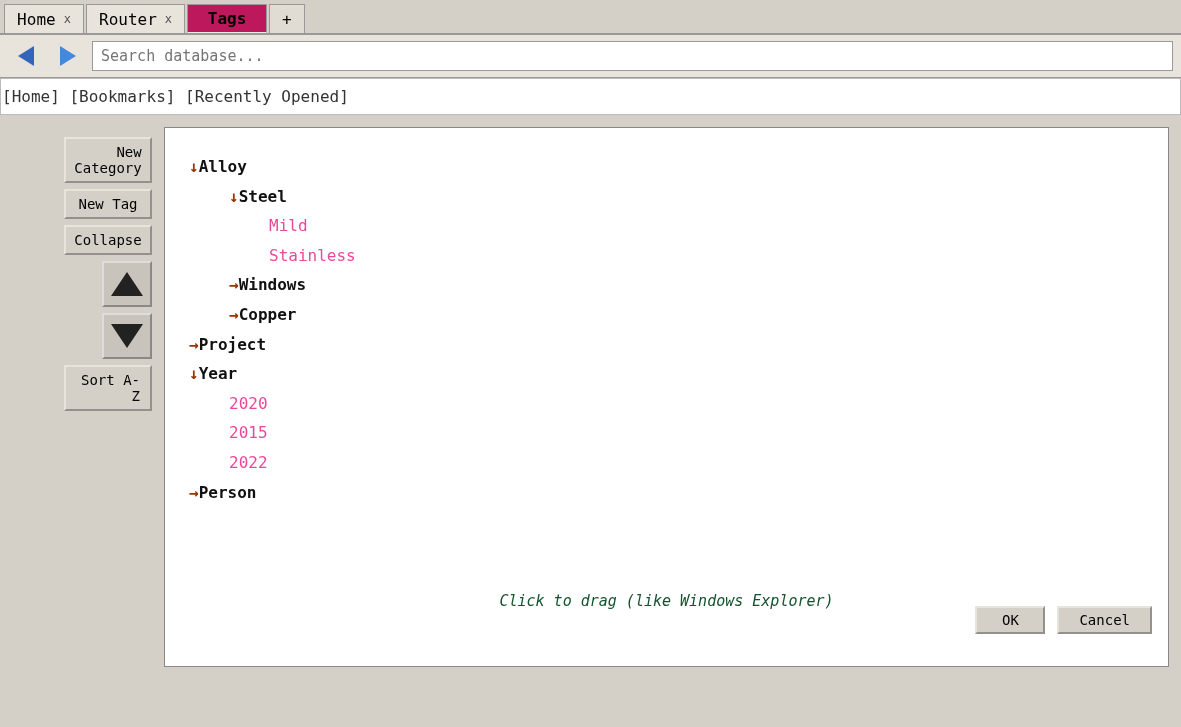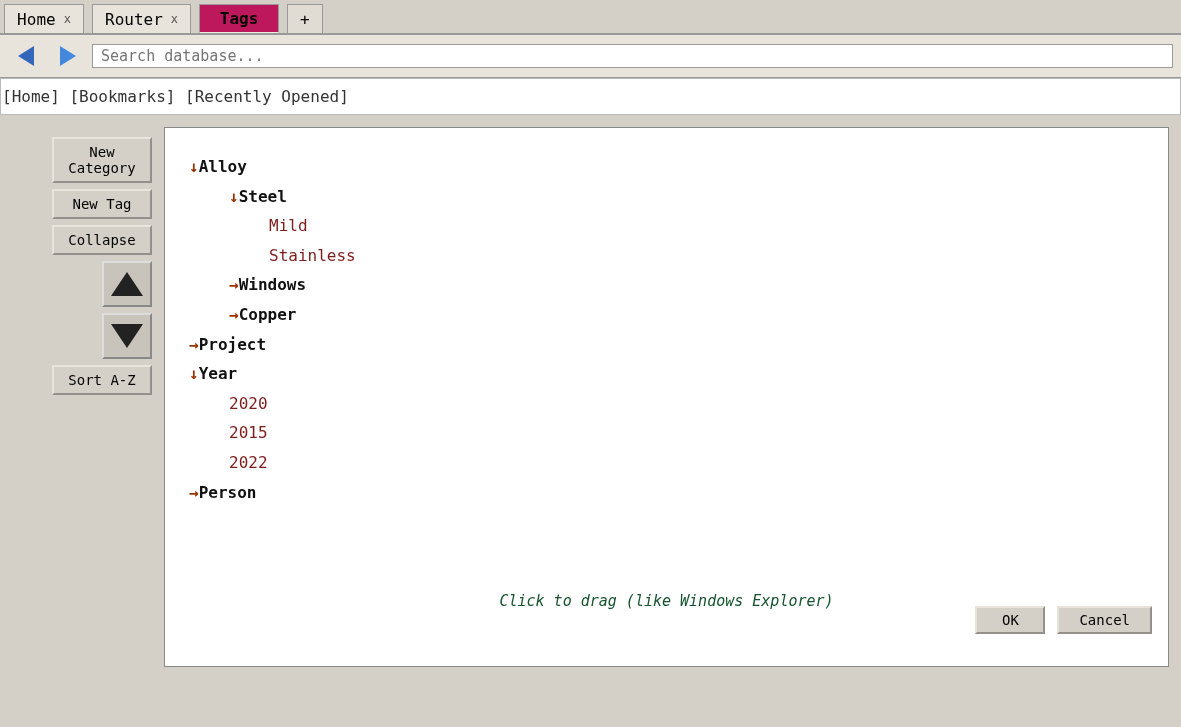--- a/index.html
+++ b/index.html
@@ -12,21 +12,21 @@
     }
 
     
     .tab-bar {
       display: flex;
       align-items: stretch;
       background: #d4d0c8;
       border-bottom: 2px solid #999;
       padding-top: 4px;
       padding-left: 4px;
-      gap: 8px;
+      gap: 2px;
     }
     .tab {
       display: flex;
       align-items: center;
       padding: 4px 12px;
       background: #e8e4dc;
       border: 1px solid #999;
       border-bottom: none;
       font-size: 16px;
       font-family: monospace;
@@ -88,21 +88,21 @@
     .arrow-right {
       display: inline-block;
       width: 0;
       height: 0;
       border-top: 10px solid transparent;
       border-bottom: 10px solid transparent;
       border-left: 16px solid #4488dd;
     }
     .search-box {
       flex: 1;
-      height: 24px;
+      height: 30px;
       padding: 4px 8px;
       font-size: 15px;
       font-family: monospace;
       border: 1px solid #999;
       background: white;
     }
 
     
     .breadcrumb-bar {
       padding: 8px 1px;
@@ -129,28 +129,28 @@
       align-items: flex-end;
       gap: 6px;
       padding-top: 10px;
       min-width: 140px;
     }
 
     .action-btn {
       display: flex;
       align-items: center;
       justify-content: center;
-      width: 100px;
+      width: 88px;
       padding: 5px 10px;
       background: #d4d0c8;
       border: 2px outset #e8e4dc;
       font-size: 14px;
       font-family: monospace;
       cursor: pointer;
-      text-align: center;
+      text-align: right;
     }
 
     .arrow-up-btn, .arrow-down-btn {
       width: 50px;
       height: 46px;
       background: #c8c4bc;
       border: 2px outset #ddd;
       cursor: pointer;
       display: flex;
       align-items: center;
@@ -193,21 +193,21 @@
       color: #993300;
       font-weight: bold;
     }
 
     .tree-item .label-bold {
       font-weight: bold;
       color: #111;
     }
 
     .tree-item .label-normal {
-      color: #7f1d1d;
+      color: #ec4899;
     }
 
     .drag-hint {
       position: absolute;
       bottom: 56px;
       left: 0;
       right: 0;
       text-align: center;
       font-style: italic;
       color: #14532d;

